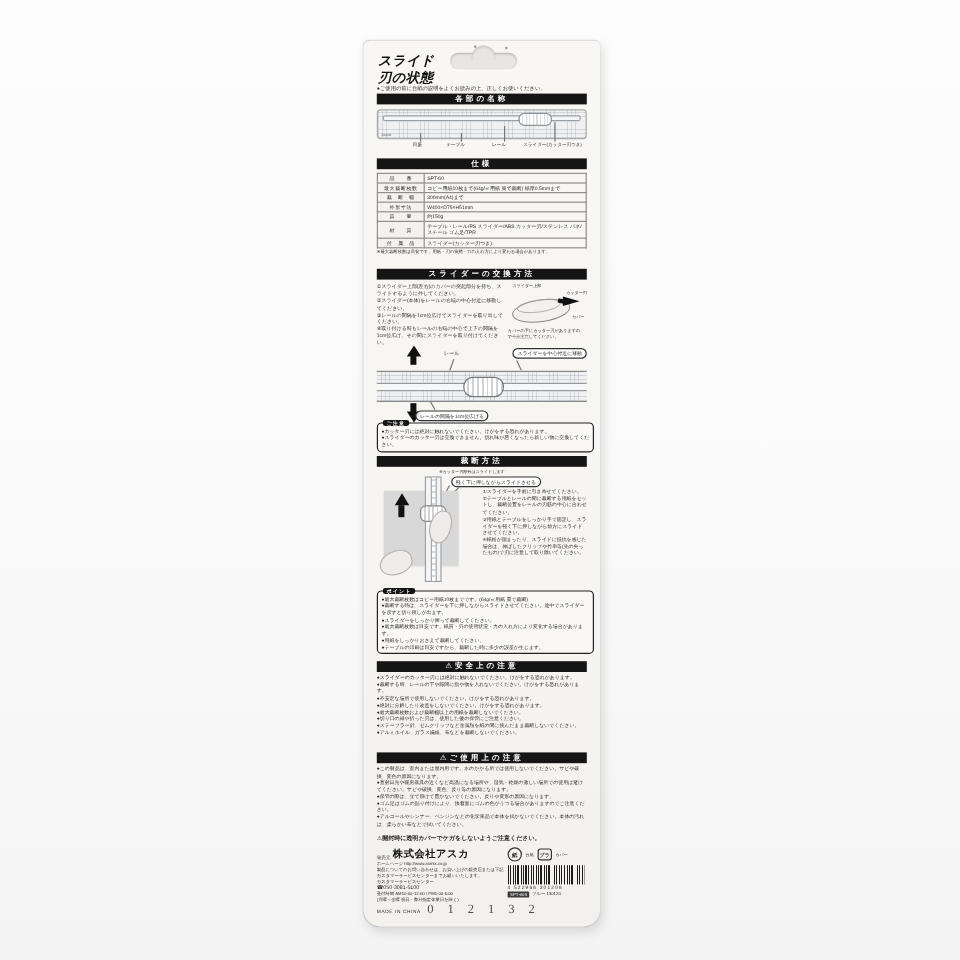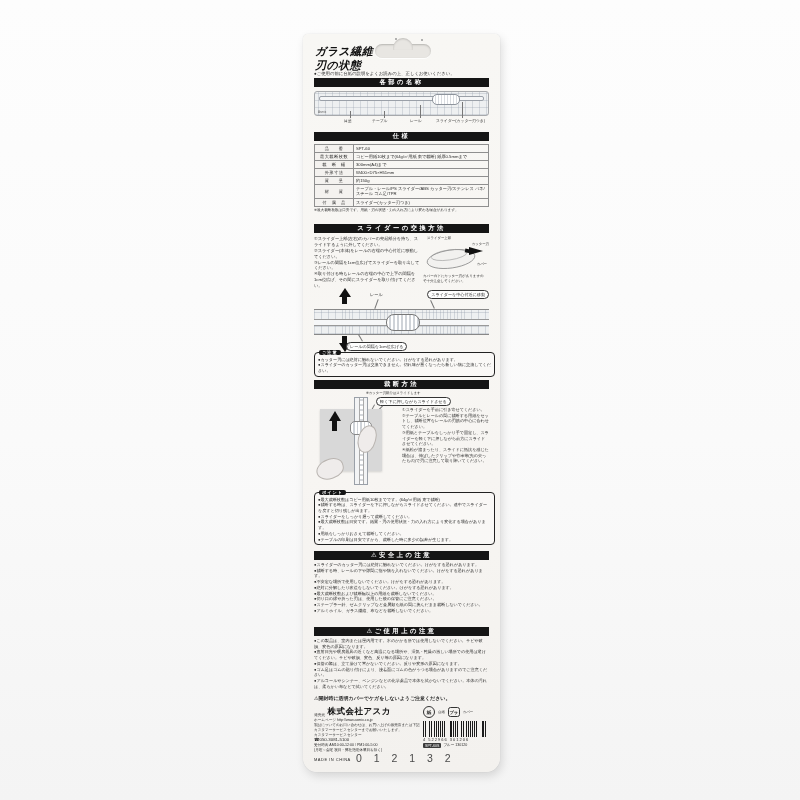--- a/index.html
+++ b/index.html
@@ -59,33 +59,33 @@
   .cut-rail{position:absolute;left:40px;top:2px;width:12px;height:86px;background:#f3f4f5;border:.7px solid #9aa0a8;}
   .cut-rail::before{content:"";position:absolute;left:4.2px;top:0;bottom:0;width:2.6px;background:repeating-linear-gradient(0deg,#fff 0 3px,#d4d7db 3px 5px);border-left:.5px solid #aaa;border-right:.5px solid #aaa;}
   .hand{position:absolute;background:#efeceb;border:.7px solid #b9b4b0;border-radius:55% 45% 50% 50%;}
   .slider-knob{position:absolute;left:36px;top:26px;width:20px;height:12px;border:.8px solid #888;border-radius:5px;background:repeating-linear-gradient(90deg,#fff 0 2.2px,#cfd3d8 2.2px 3.6px);}
   
   .rec-mark{display:inline-flex;align-items:center;justify-content:center;border:1px solid #333;color:#222;font-weight:bold;}
   .rec-paper{width:10px;height:10px;border-radius:50%;font-size:4.5px;}
   .rec-pla{width:10px;height:8px;border-radius:2.5px;font-size:4.3px;}
   .barcode{width:64px;height:16px;background:repeating-linear-gradient(90deg,#1c1c1c 0 .8px,transparent .8px 1.8px,#1c1c1c 1.8px 3px,transparent 3px 4.6px,#1c1c1c 4.6px 5.2px,transparent 5.2px 6.4px);}
   .codebox{background:#3a3a3a;color:#fff;font-size:3.6px;padding:.4px 2px;border-radius:1px;}
-  .bigdigits{font-size:10.5px;letter-spacing:4.5px;color:#4a4a4a;font-family:Liberation Sans, sans-serif;}
+  .bigdigits{font-size:10.5px;letter-spacing:4.5px;color:#4a4a4a;font-family:Liberation Serif, serif;}
   .flex{display:flex;}
 </style>
 </head>
 <body>
 
 <div class="card">
 
   <div class="abs dot" style="left:92px;top:4px;"></div>
   <div class="abs dot" style="left:118px;top:5px;"></div>
   <div class="abs hang-hole"></div>
   <div class="abs pkg-title">
-    <div>ガラス繊維</div>
+    <div>スライド</div>
     <div>刃の状態</div>
   </div>
   <div class="abs small" style="left:11px;top:37px;width:176px;font-size:4.4px;">●ご使用の前に台紙の説明をよくお読みの上、正しくお使いください。</div>
 
   <div class="abs bar" style="top:44px;">各部の名称</div>
   <div class="abs" style="left:11px;top:57px;width:175px;height:38px;">
     <div class="ruler abs">
       <div class="ruler-rail"></div>
       <div class="ruler-slider"></div>
       <div class="abs tiny" style="left:3px;bottom:1px;font-size:3px;color:#666;">Asmix</div>

